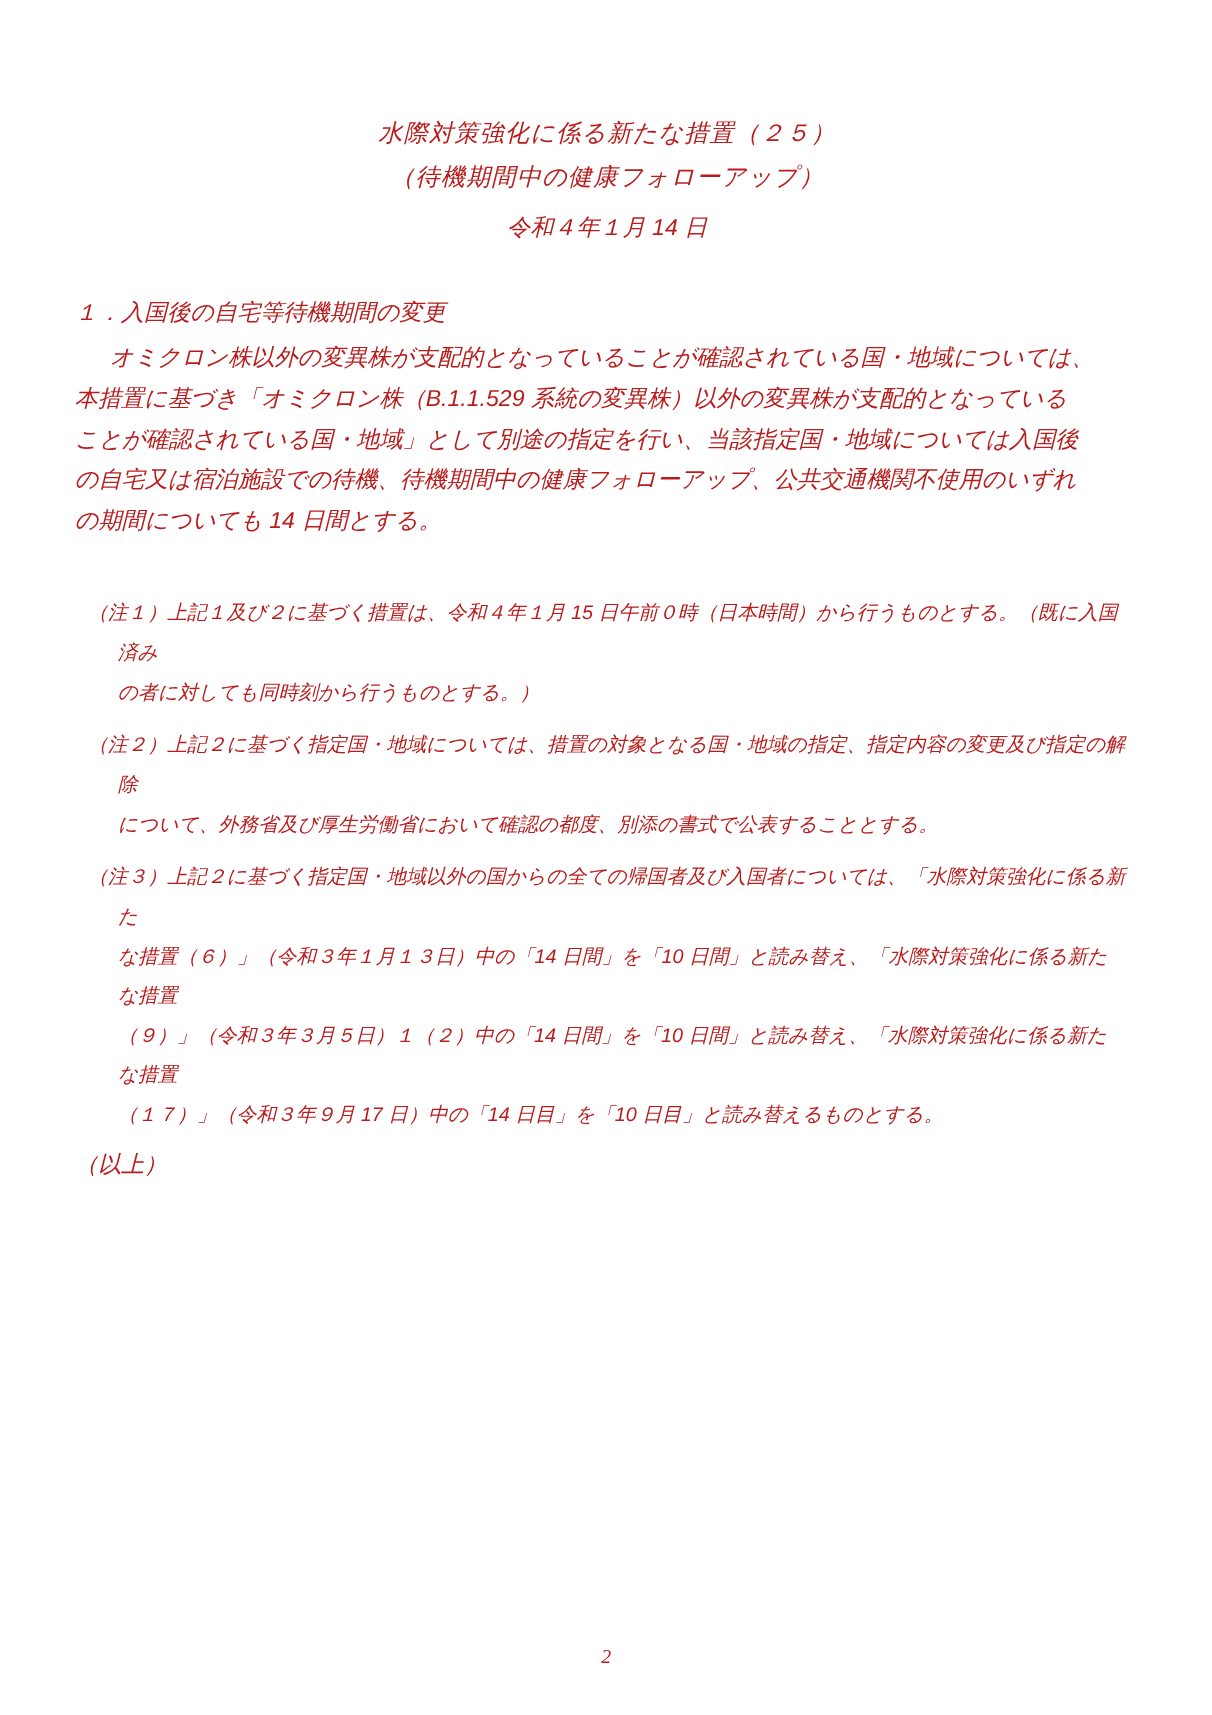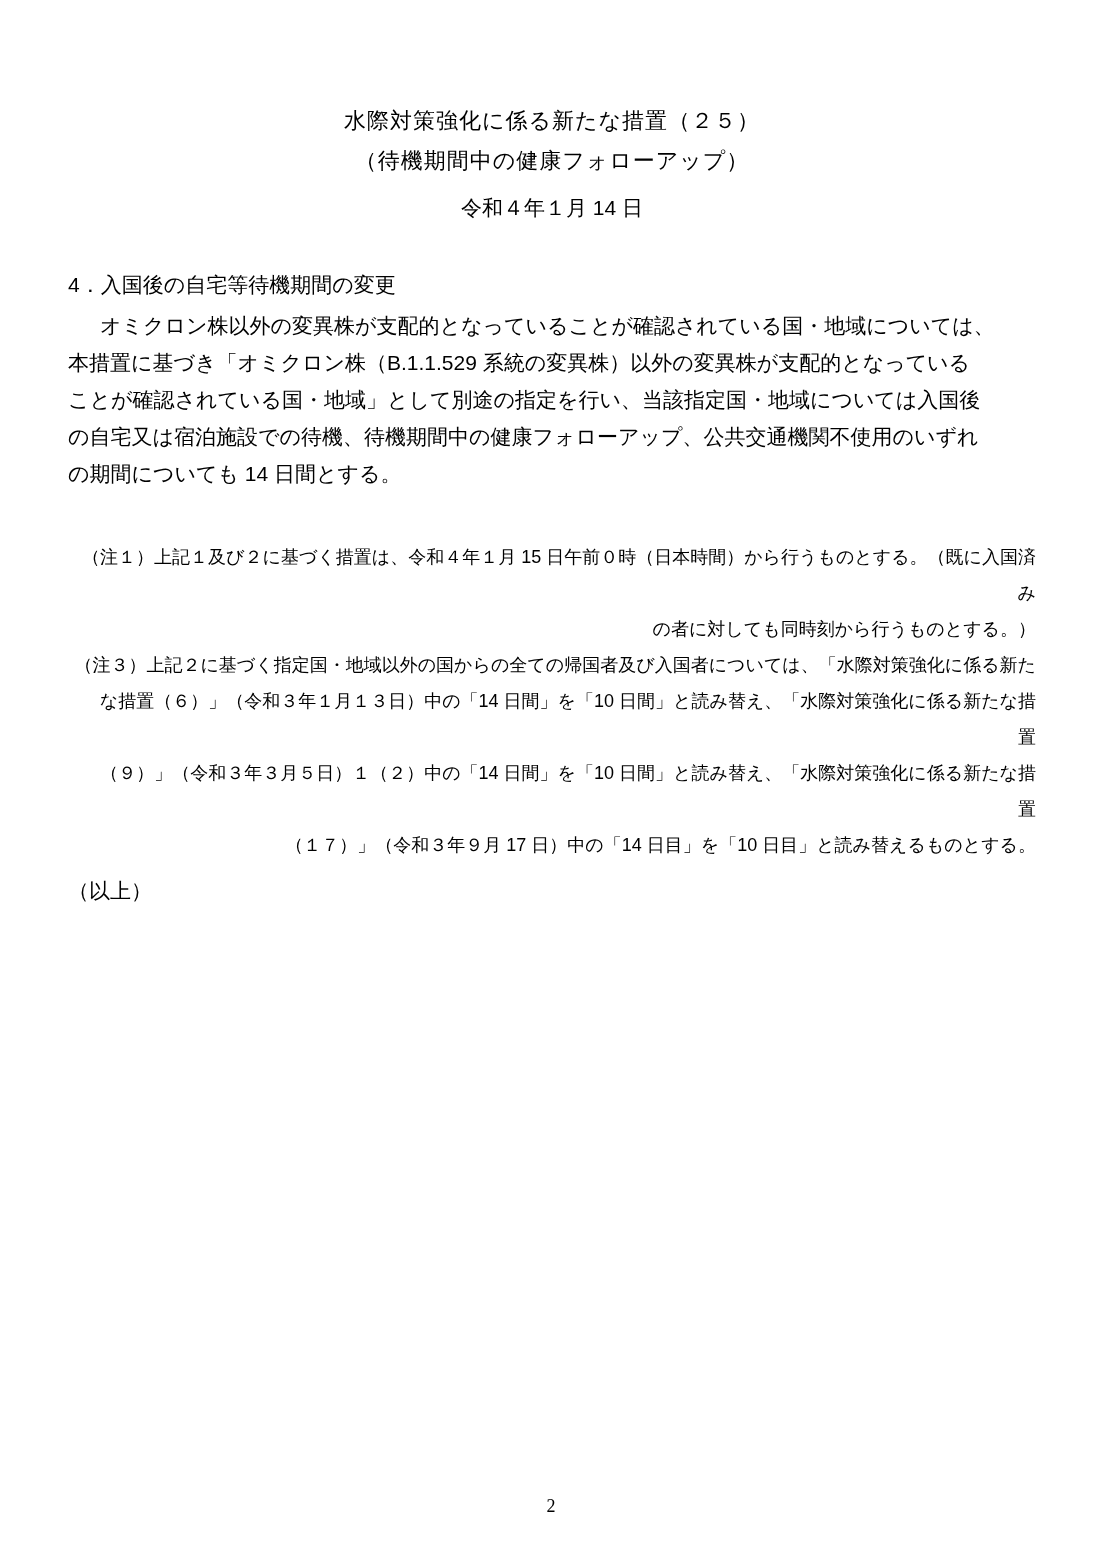--- a/index.html
+++ b/index.html
@@ -2,25 +2,26 @@
 <html lang="ja"><head>
 <meta charset="utf-8">
 <style>
   html,body { margin:0; padding:0; background:#ffffff; }
   .page {
     position: relative;
     width: 1102px;
     height: 1559px;
     margin: 0 auto;
     background: #ffffff;
-    color: #000000;
+    color: #b91c1c;
     font-family: "Liberation Sans", sans-serif;
     box-sizing: border-box;
     padding: 0 66px 0 68px;
     overflow: hidden;
+    font-style: italic;
   }
   .title-block { padding-top: 101px; }
   .title-line {
     text-align: center;
     font-size: 22px;
     line-height: 40px;
     letter-spacing: 1px;
   }
   .doc-date {
     text-align: center;
@@ -40,25 +41,24 @@
     font-size: 21px;
     line-height: 37px;
     margin: 4px 0 0 0;
     white-space: pre-line;
     text-indent: 32px;
   }
   .notes-block { margin-top: 47px; }
   .note {
     font-size: 18px;
     line-height: 36px;
-    margin: 0;
+    margin: 12px;
     white-space: pre-line;
     padding-left: 27px;
     text-indent: -27px;
-    text-align: right;
   }
   .closing {
     text-align: left;
     font-size: 21px;
     line-height: 28px;
     margin-top: 14px;
     padding-right: 14px;
   }
   .page-number {
     position: absolute;
@@ -76,34 +76,36 @@
 <div class="page">
 
   <div class="title-block">
     <div class="title-line">水際対策強化に係る新たな措置（２５）</div>
     <div class="title-line">（待機期間中の健康フォローアップ）</div>
   </div>
 
   <div class="doc-date">令和４年１月 14 日</div>
 
   <section>
-    <h2 class="sec-heading first">4．入国後の自宅等待機期間の変更</h2>
+    <h2 class="sec-heading first">１．入国後の自宅等待機期間の変更</h2>
   </section>
 
   <section>
     <p class="body-text">オミクロン株以外の変異株が支配的となっていることが確認されている国・地域については、
 本措置に基づき「オミクロン株（B.1.1.529 系統の変異株）以外の変異株が支配的となっている
 ことが確認されている国・地域」として別途の指定を行い、当該指定国・地域については入国後
 の自宅又は宿泊施設での待機、待機期間中の健康フォローアップ、公共交通機関不使用のいずれ
 の期間についても 14 日間とする。</p>
   </section>
 
   <div class="notes-block">
     <p class="note">（注１）上記１及び２に基づく措置は、令和４年１月 15 日午前０時（日本時間）から行うものとする。（既に入国済み
 の者に対しても同時刻から行うものとする。）</p>
+    <p class="note">（注２）上記２に基づく指定国・地域については、措置の対象となる国・地域の指定、指定内容の変更及び指定の解除
+について、外務省及び厚生労働省において確認の都度、別添の書式で公表することとする。</p>
     <p class="note">（注３）上記２に基づく指定国・地域以外の国からの全ての帰国者及び入国者については、「水際対策強化に係る新た
 な措置（６）」（令和３年１月１３日）中の「14 日間」を「10 日間」と読み替え、「水際対策強化に係る新たな措置
 （９）」（令和３年３月５日）１（２）中の「14 日間」を「10 日間」と読み替え、「水際対策強化に係る新たな措置
 （１７）」（令和３年９月 17 日）中の「14 日目」を「10 日目」と読み替えるものとする。</p>
   </div>
 
   <div class="closing">（以上）</div>
 
   <div class="page-number">2</div>
 

